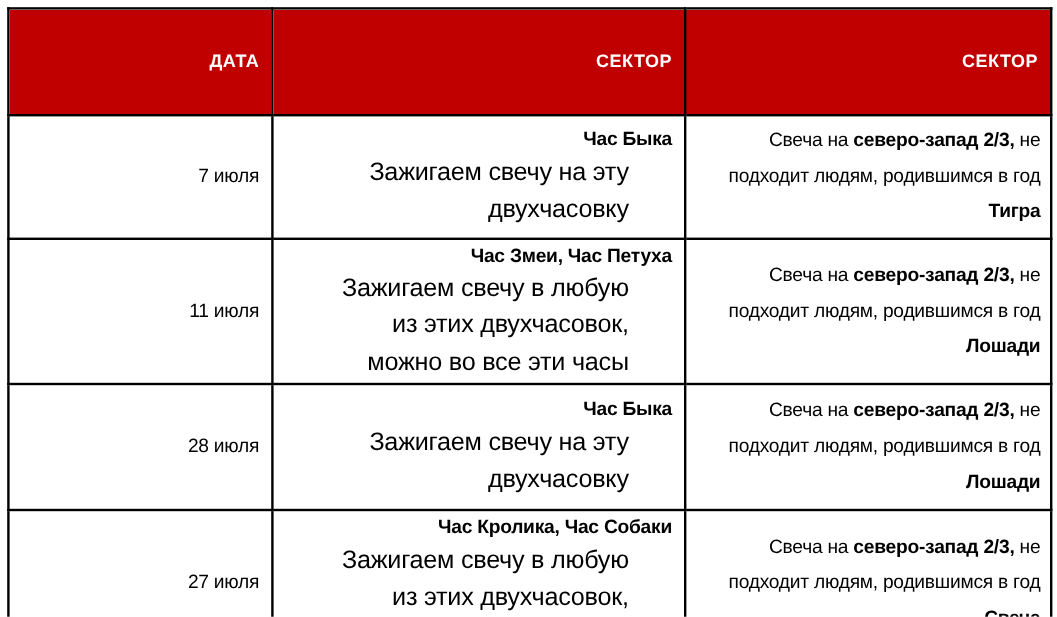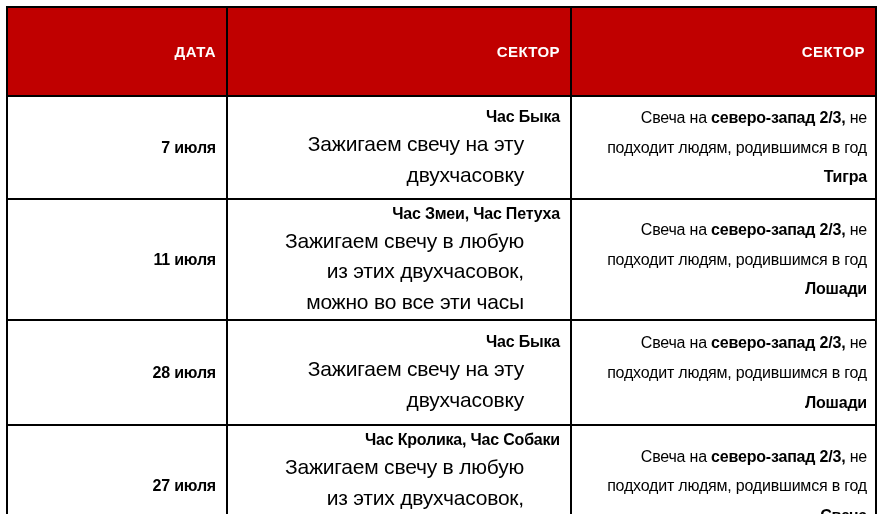--- a/index.html
+++ b/index.html
@@ -39,21 +39,21 @@
     font-size:15px;
     font-weight:bold;
     letter-spacing:0.4px;
     height:83px;
   }
   tr.r0 td{height:97px;}
   tr.r1 td{height:100px;}
   tr.r2 td{height:99px;}
   tr.r3 td{height:101px;}
   td.date-cell{
-    font-weight:bold;
+    font-weight:normal;
     font-size:16px;
   }
   td.time-cell{font-size:15px;}
   .time-title{
     font-weight:bold;
     font-size:16px;
     line-height:1.5;
   }
   .time-desc{
     font-size:21px;

